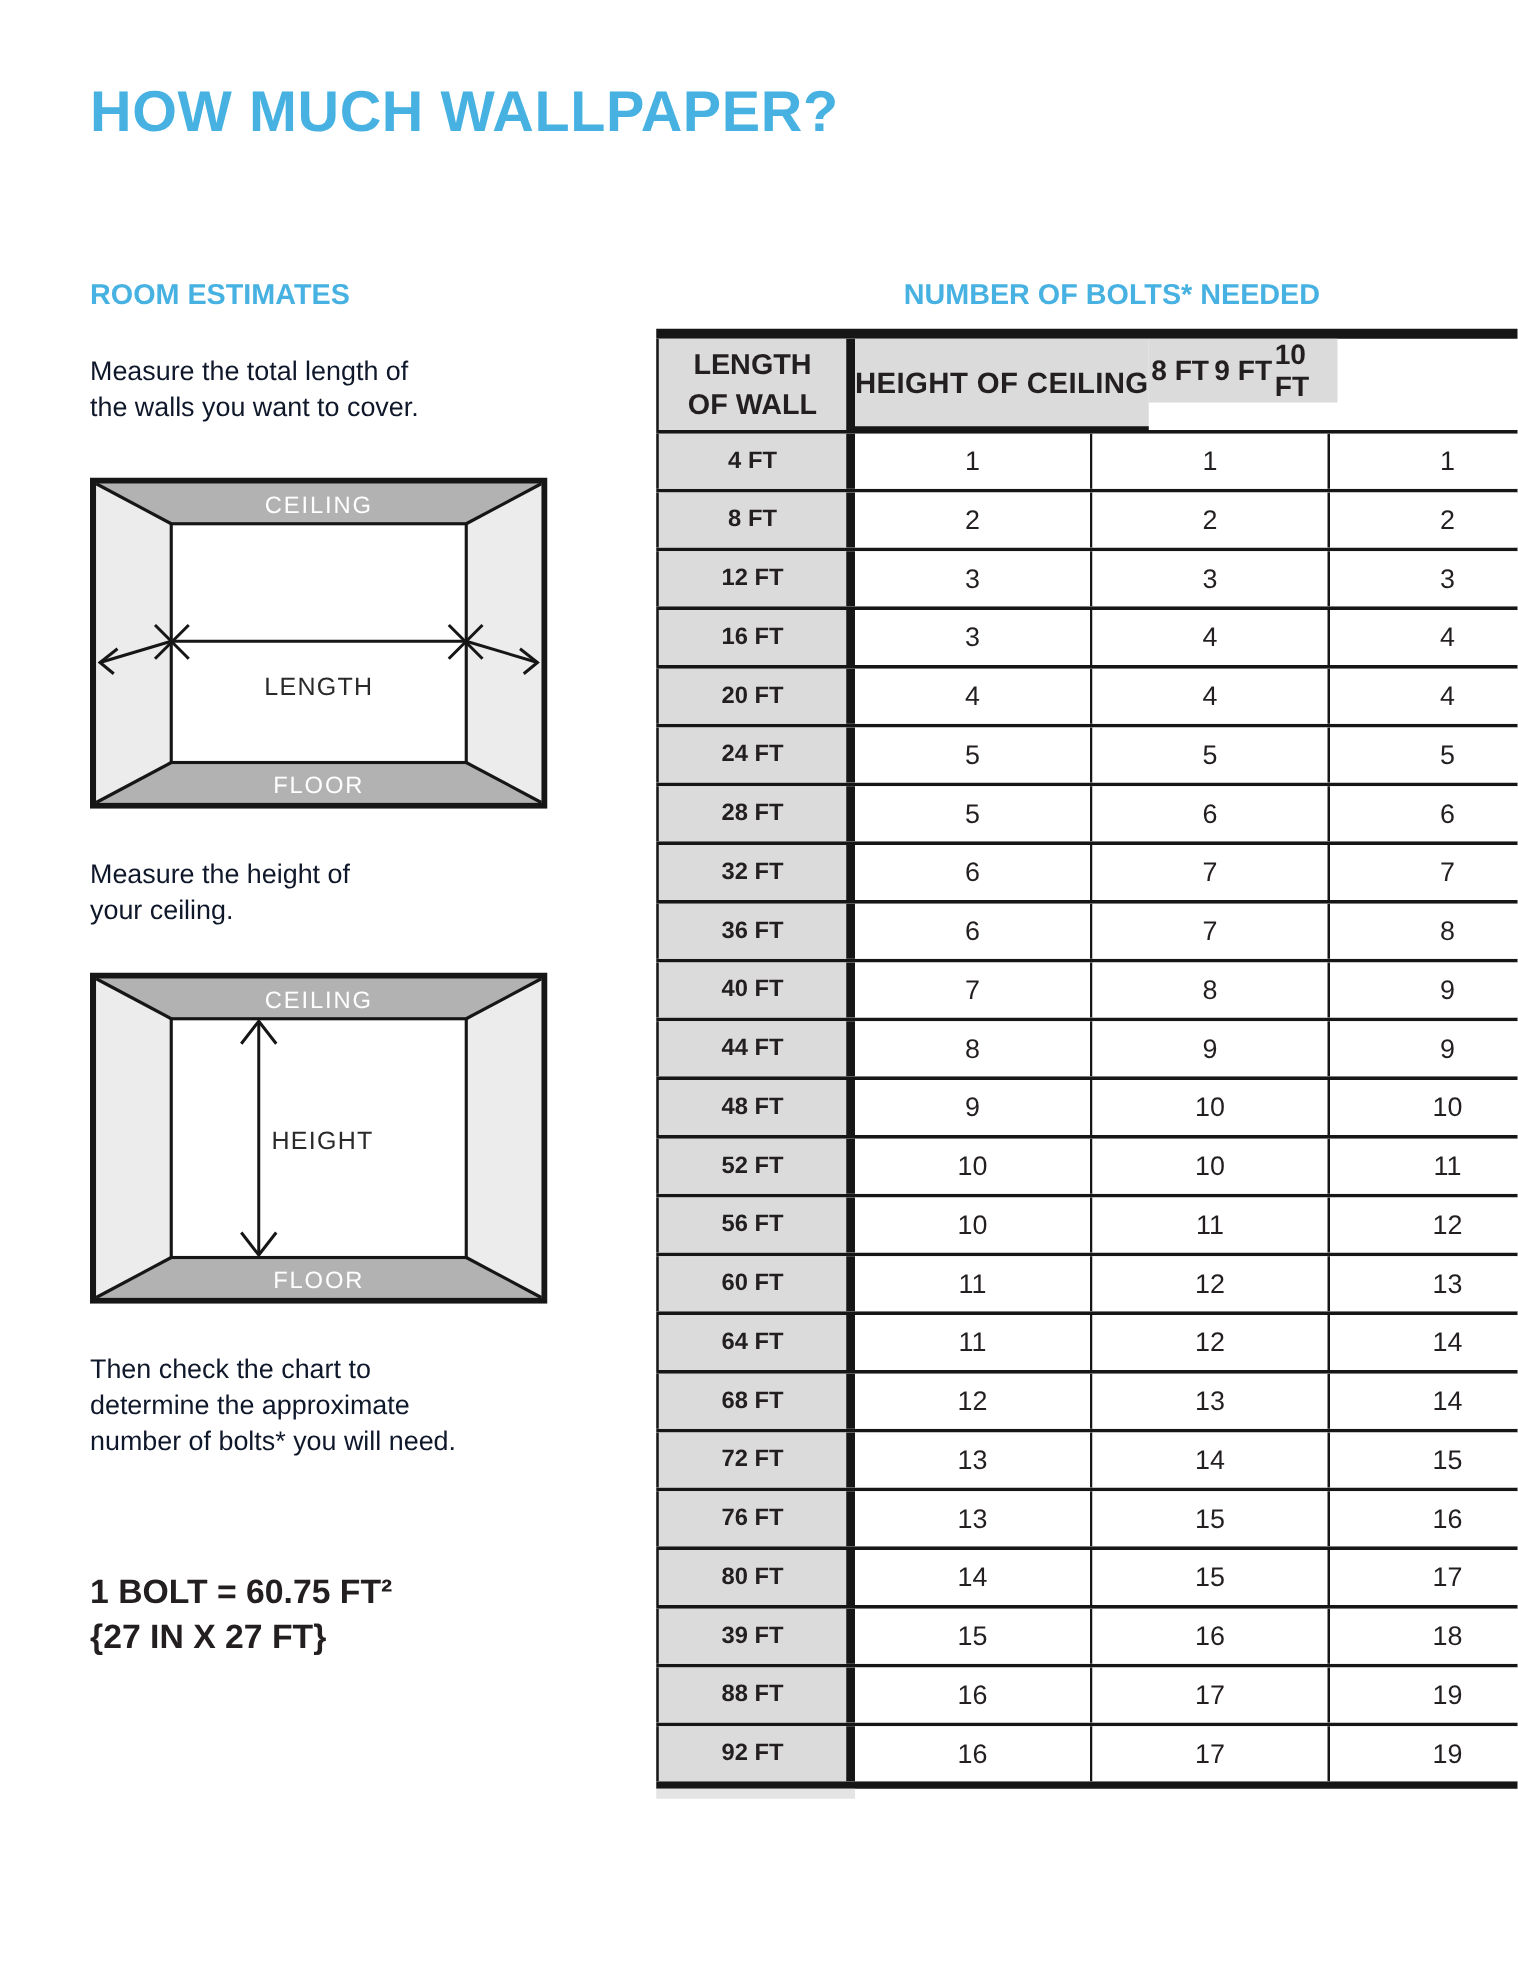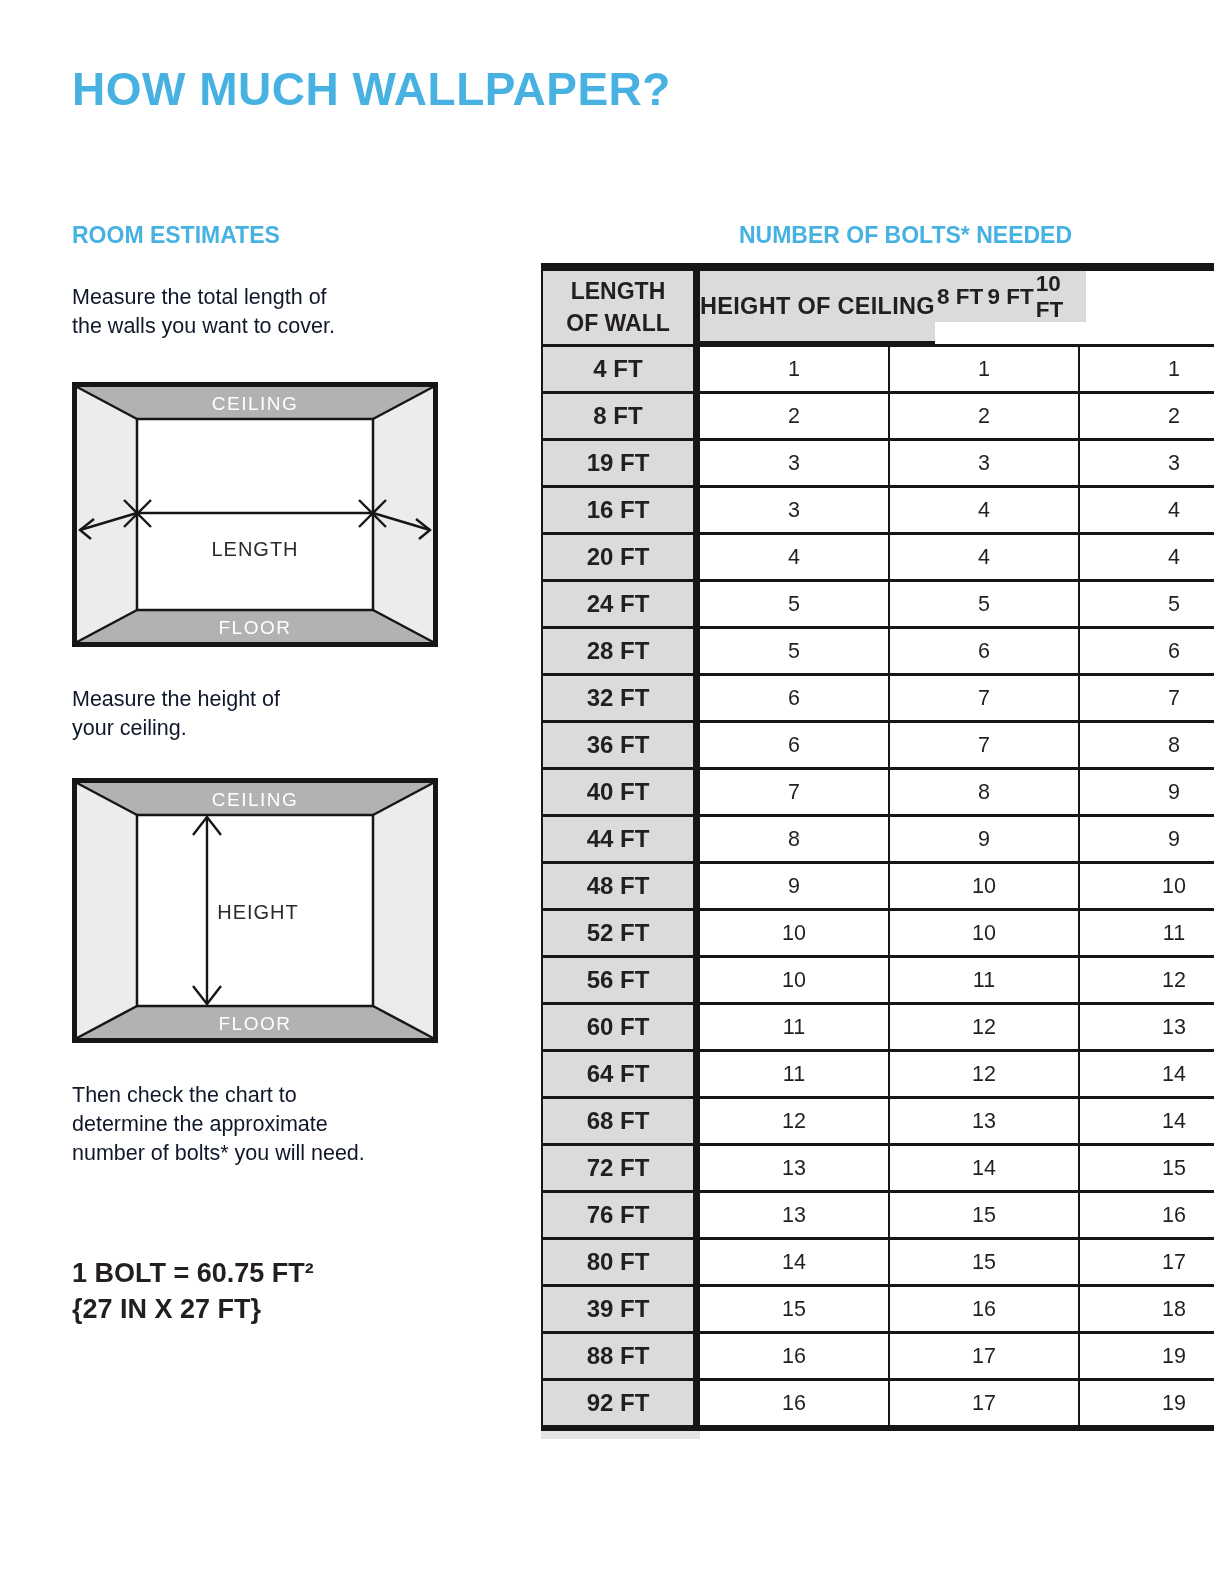--- a/index.html
+++ b/index.html
@@ -14,21 +14,21 @@
   html,body{background:#fff;}
   body{
     width:1214px;height:1571px;position:relative;overflow:hidden;
     font-family:"Liberation Sans", sans-serif;color:var(--text-dark);
   }
   .page{padding:62px 16px 0 72px;}
   h1{
     font-size:46px;font-weight:bold;letter-spacing:.5px;
     color:var(--accent-blue);margin:0 0 106px 0;
   }
-  .columns{display:flex;align-items:flex-start;gap:16px;}
+  .columns{display:flex;align-items:flex-start;}
   .left-col{width:366px;margin-right:87px;flex:none;}
   .right-col{width:729px;flex:none;}
   h2{font-size:23px;font-weight:bold;color:var(--accent-blue);margin:0;}
   .left-col h2{margin-bottom:34px;}
   .right-col h2{text-align:center;margin-bottom:14px;}
   .body-text{
     font-size:21.5px;line-height:1.33;color:#0f172a;
     white-space:pre-line;margin:0;
   }
   .p-length{margin-bottom:42px;}
@@ -67,21 +67,21 @@
   .head-col{
     flex:1;display:flex;align-items:center;justify-content:center;
     font-weight:bold;font-size:22.5px;
   }
   .t-row{display:flex;height:44px;border-top:3px solid var(--line-black);}
   .row-label{
     width:150px;border-left:2px solid var(--line-black);
     border-right:7px solid var(--line-black);
     background:var(--cell-gray);
     display:flex;align-items:center;justify-content:center;
-    font-weight:bold;font-size:24px;
+    font-weight:bold;font-size:19px;
   }
   .cell{
     flex:1;background:#fff;border-right:2px solid var(--line-black);
     display:flex;align-items:center;justify-content:center;
     font-size:21.5px;
   }
   .shadow-strip{width:159px;height:8px;background:#e4e4e4;}
   
   .svg-frame{fill:#fff;stroke:var(--line-black);stroke-width:5;}
   .svg-cf{fill:var(--ceiling-floor-gray);}
@@ -191,21 +191,21 @@
               <div class="cell">1</div>
               <div class="cell">1</div>
             </div>
             <div class="t-row">
               <div class="row-label">8 FT</div>
               <div class="cell">2</div>
               <div class="cell">2</div>
               <div class="cell">2</div>
             </div>
             <div class="t-row">
-              <div class="row-label">19 FT</div>
+              <div class="row-label">12 FT</div>
               <div class="cell">3</div>
               <div class="cell">3</div>
               <div class="cell">3</div>
             </div>
             <div class="t-row">
               <div class="row-label">16 FT</div>
               <div class="cell">3</div>
               <div class="cell">4</div>
               <div class="cell">4</div>
             </div>

